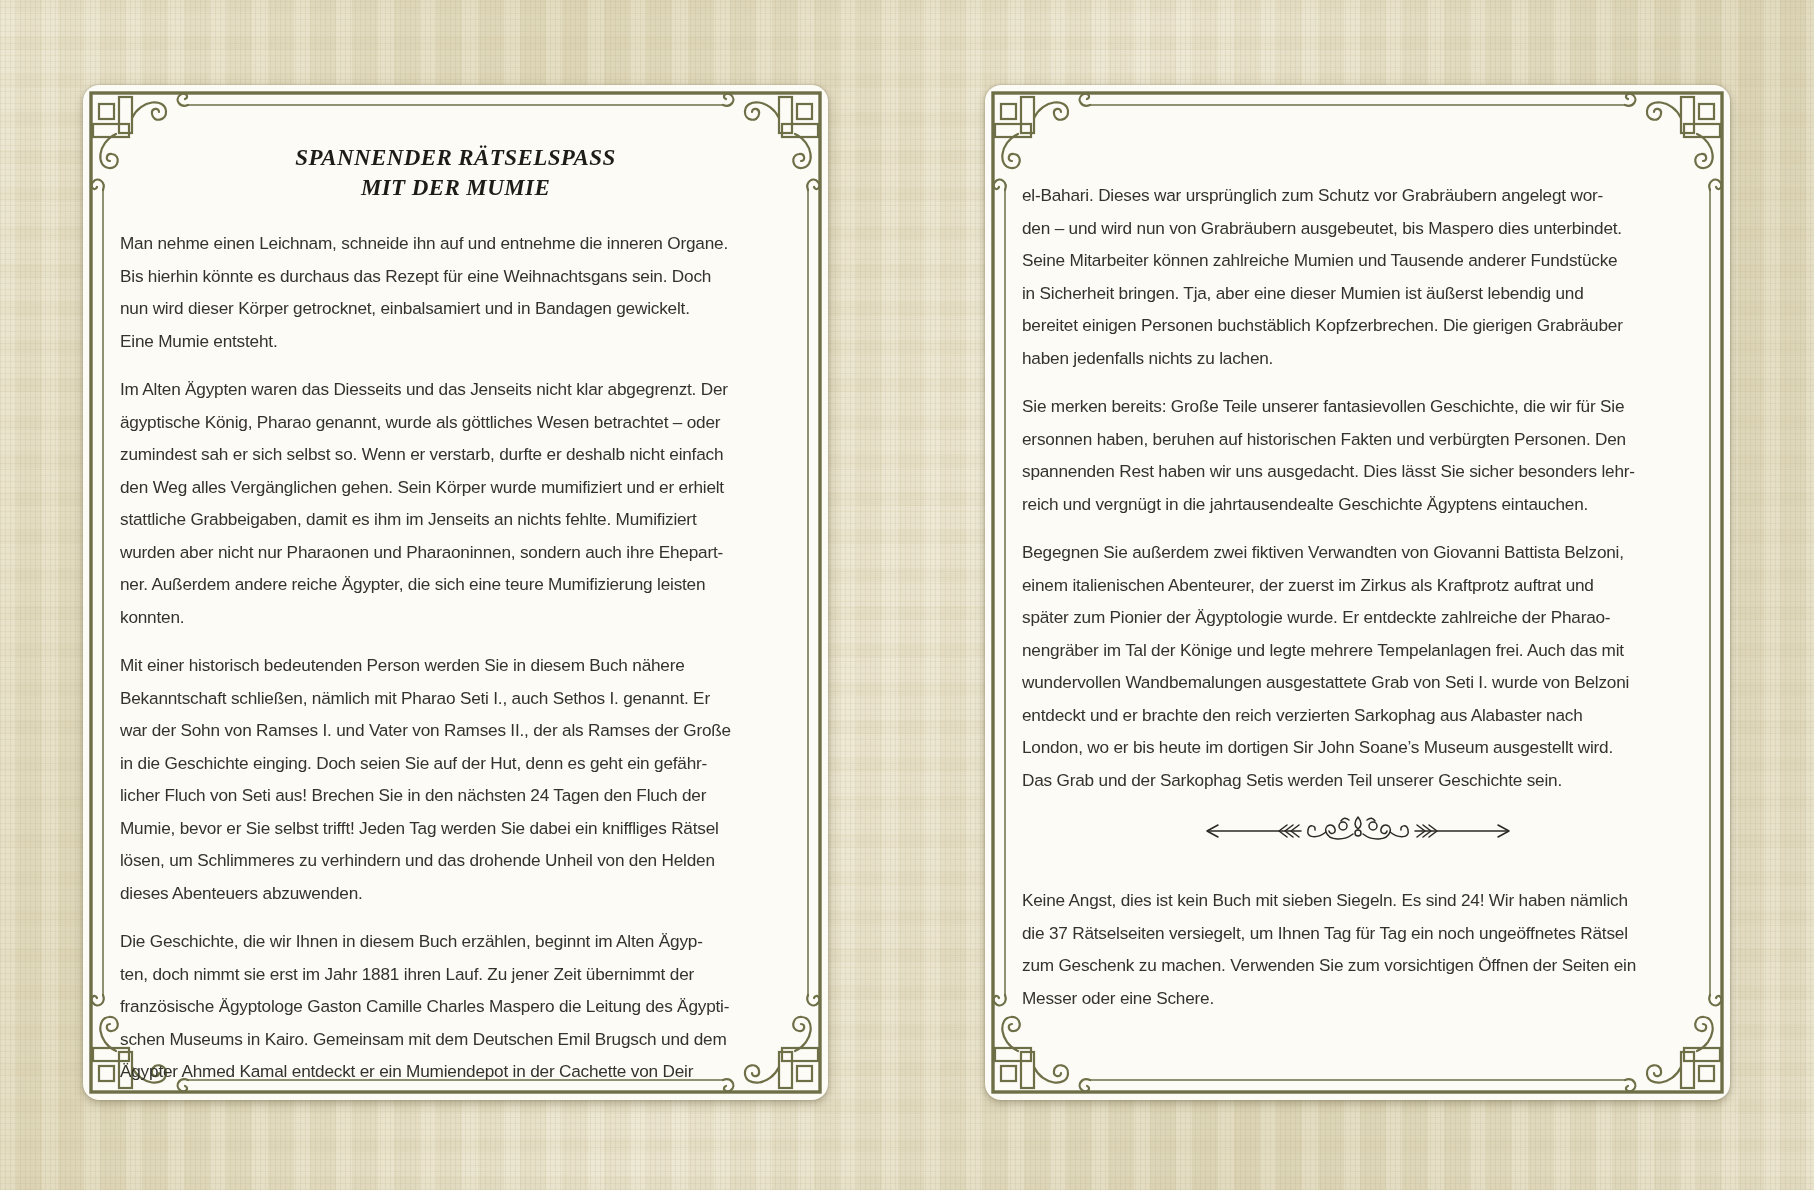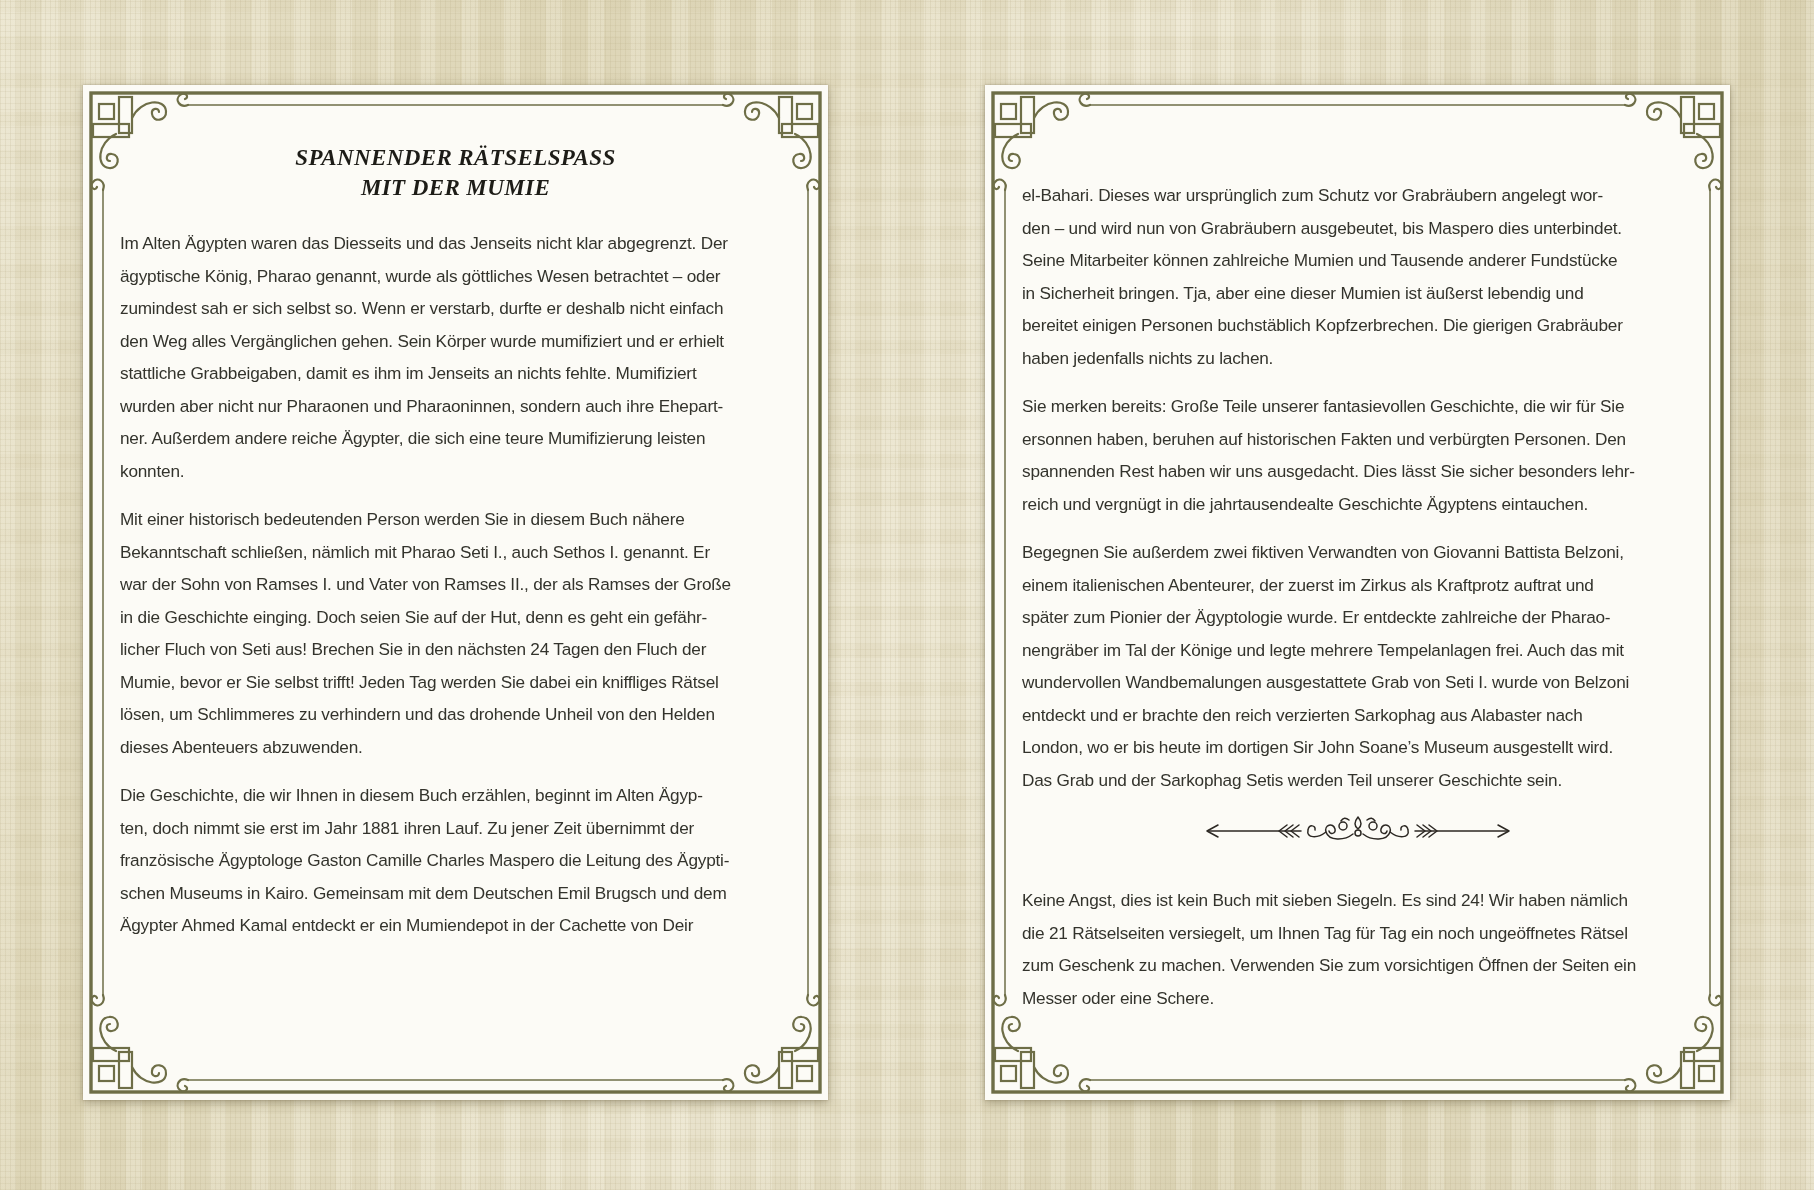--- a/index.html
+++ b/index.html
@@ -10,20 +10,21 @@
       repeating-linear-gradient(90deg, rgba(176,163,122,0.16) 0px, rgba(176,163,122,0.16) 1px, transparent 1px, transparent 5px),
       repeating-linear-gradient(0deg, rgba(176,163,122,0.13) 0px, rgba(176,163,122,0.13) 1px, transparent 1px, transparent 6px),
       repeating-linear-gradient(90deg, rgba(255,252,240,0.22) 0px, rgba(255,252,240,0.22) 16px, transparent 16px, transparent 42px),
       repeating-linear-gradient(0deg, rgba(210,200,165,0.18) 0px, rgba(210,200,165,0.18) 14px, transparent 14px, transparent 38px),
       linear-gradient(115deg, #e8e2cb 0%, #ddd5b6 25%, #e9e3cd 50%, #dbd3b4 75%, #e5dec6 100%);
   }
   .page{
     position:absolute;top:85px;width:745px;height:1015px;
     background:#fcfbf6;
     box-shadow:0 3px 9px rgba(105,95,65,0.45), 0 0 2px rgba(120,110,80,0.5);
+    border-radius:16px;
   }
   #left-page{left:83px;}
   #right-page{left:985px;}
   .frame{position:absolute;left:0;top:0;}
   .content{
     position:absolute;left:0;top:0;right:0;bottom:0;
     padding:0 37px;box-sizing:border-box;
     font-family:"Liberation Sans",sans-serif;
     font-size:17.2px;letter-spacing:-0.2px;line-height:32.5px;
     color:#33332c;
@@ -71,20 +72,24 @@
         <path d="M 725 104 V 911"></path>
       </g>
       <use href="#corner-orn"></use>
       <use href="#corner-orn" transform="translate(745,0) scale(-1,1)"></use>
       <use href="#corner-orn" transform="translate(0,1015) scale(1,-1)"></use>
       <use href="#corner-orn" transform="translate(745,1015) scale(-1,-1)"></use>
     </svg>
     <div class="content left">
       <h1 class="title">SPANNENDER RÄTSELSPASS
 MIT DER MUMIE</h1>
+      <p class="para">Man nehme einen Leichnam, schneide ihn auf und entnehme die inneren Organe.
+Bis hierhin könnte es durchaus das Rezept für eine Weihnachtsgans sein. Doch
+nun wird dieser Körper getrocknet, einbalsamiert und in Bandagen gewickelt.
+Eine Mumie entsteht.</p>
       <p class="para">Im Alten Ägypten waren das Diesseits und das Jenseits nicht klar abgegrenzt. Der
 ägyptische König, Pharao genannt, wurde als göttliches Wesen betrachtet – oder
 zumindest sah er sich selbst so. Wenn er verstarb, durfte er deshalb nicht einfach
 den Weg alles Vergänglichen gehen. Sein Körper wurde mumifiziert und er erhielt
 stattliche Grabbeigaben, damit es ihm im Jenseits an nichts fehlte. Mumifiziert
 wurden aber nicht nur Pharaonen und Pharaoninnen, sondern auch ihre Ehepart-
 ner. Außerdem andere reiche Ägypter, die sich eine teure Mumifizierung leisten
 konnten.</p>
       <p class="para">Mit einer historisch bedeutenden Person werden Sie in diesem Buch nähere
 Bekanntschaft schließen, nämlich mit Pharao Seti I., auch Sethos I. genannt. Er
@@ -155,19 +160,19 @@
             <circle cx="140" cy="14" r="4"></circle>
             <path d="M 160 22 C 169 29, 184 29, 187 20 C 189 13, 180 10, 178 17 C 177 22, 183 23, 184 19"></path>
             <path d="M 187 20 C 196 27, 207 26, 205 18 C 204 12, 197 13, 198 18"></path>
             <circle cx="170" cy="14" r="4"></circle>
             <path d="M 146 8 q -5 -4 -8 1"></path>
             <path d="M 164 8 q 5 -4 8 1"></path>
           </g>
         </svg>
       </div>
       <p class="para">Keine Angst, dies ist kein Buch mit sieben Siegeln. Es sind 24! Wir haben nämlich
-die 21 Rätselseiten versiegelt, um Ihnen Tag für Tag ein noch ungeöffnetes Rätsel
+die 37 Rätselseiten versiegelt, um Ihnen Tag für Tag ein noch ungeöffnetes Rätsel
 zum Geschenk zu machen. Verwenden Sie zum vorsichtigen Öffnen der Seiten ein
 Messer oder eine Schere.</p>
     </div>
   </div>
 
 </div>
 
 </body></html>

